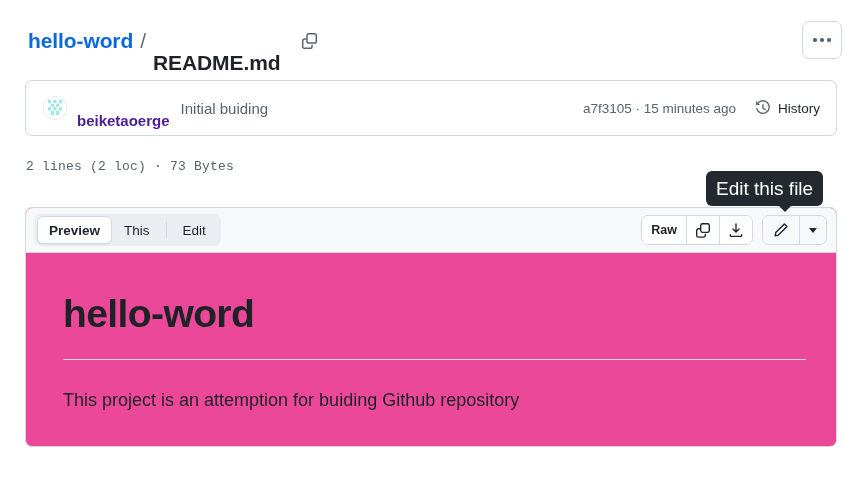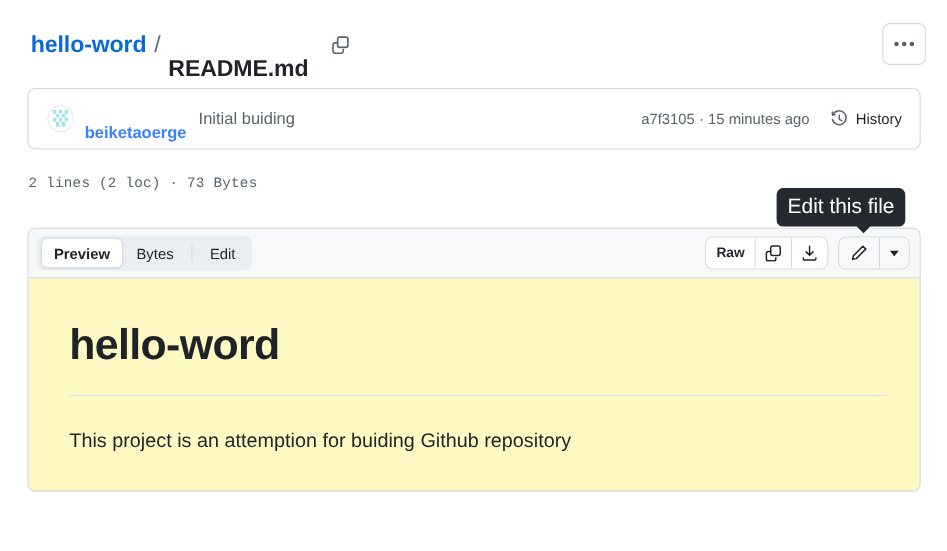--- a/index.html
+++ b/index.html
@@ -122,21 +122,21 @@
     background: #ffffff;
     border: 1px solid rgba(31,35,40,0.10);
     overflow: hidden;
     flex: 0 0 auto;
     position: relative;
   }
   .commit-author {
     margin-left: 10px;
     font-size: 15px;
     font-weight: 700;
-    color: #3b82f6;
+    color: #4c1d95;
     cursor: pointer;
     margin-top: 24px;
   }
   .commit-msg {
     margin-left: 11px;
     font-size: 15px;
     color: #59636e;
     cursor: pointer;
     white-space: nowrap;
     overflow: hidden;
@@ -177,21 +177,21 @@
 
   
   .file-panel {
     position: absolute;
     left: 25px;
     top: 207px;
     width: 812px;
     height: 240px;
     border: 1px solid #d1d9e0;
     border-radius: 7px;
-    background: #fef9c3;
+    background: #ec4899;
     box-sizing: border-box;
     overflow: hidden;
   }
   .panel-toolbar {
     height: 45px;
     background: #f6f8fa;
     border-bottom: 1px solid #d1d9e0;
     display: flex;
     align-items: center;
     padding: 0 9px 0 8px;
@@ -419,21 +419,21 @@
   <div class="tooltip">
     <span>Edit this file</span>
   </div>
 
   <div class="file-panel">
 
     <div class="panel-toolbar">
 
       <div class="segmented">
         <div class="seg-item active">Preview</div>
-        <div class="seg-item">Bytes</div>
+        <div class="seg-item">This</div>
         <div class="seg-divider"></div>
         <div class="seg-item">Edit</div>
       </div>
 
       <div class="toolbar-right">
 
         <div class="btn-group">
           <div class="gbtn">Raw</div>
           <div class="gbtn icon-only">
             <span>

